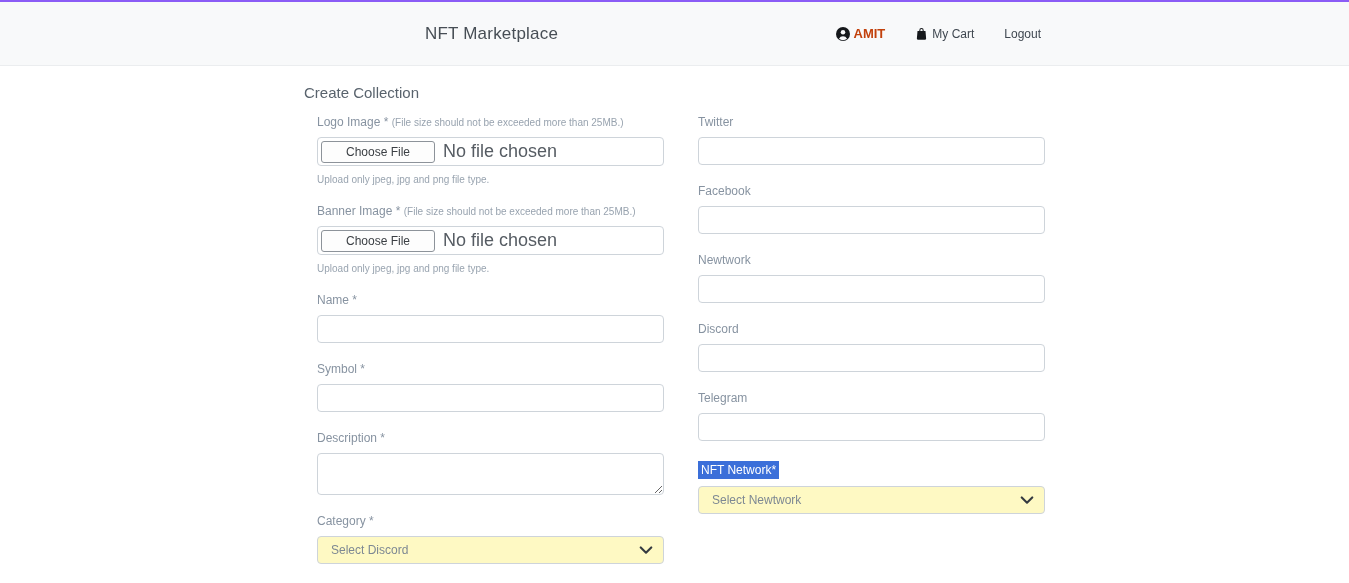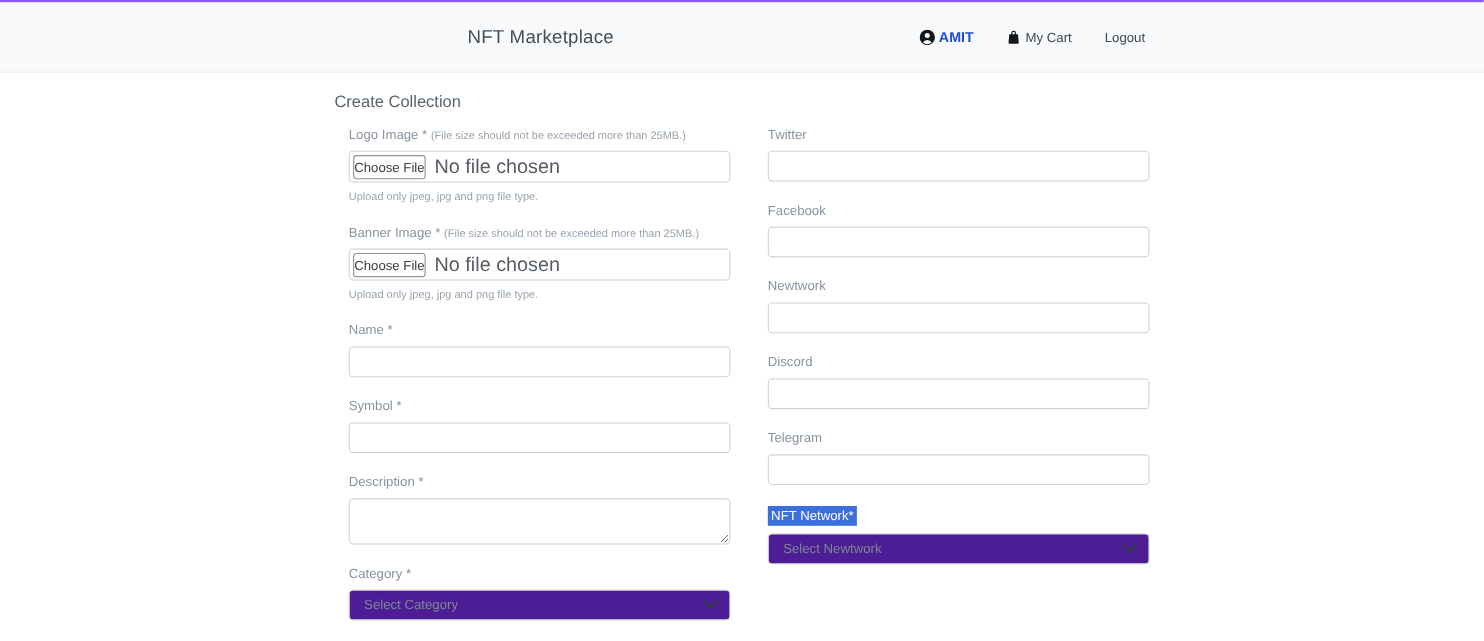--- a/index.html
+++ b/index.html
@@ -12,21 +12,21 @@
     border-top: 2px solid #8b5cf6;
     border-bottom: 1px solid #ebedef;
     display: flex; align-items: center;
     padding-left: 425px; padding-right: 308px;
     justify-content: space-between;
   }
   .brand { font-size: 17px; color: #474e55; letter-spacing: .2px; cursor: pointer; }
   .nav-right { display: flex; align-items: center; gap: 30px; }
   .nav-item { display: flex; align-items: center; gap: 4px; font-size: 12px;
     color: #3f4750; cursor: pointer; }
-  .nav-item.user { font-weight: bold; font-size: 13px; color: #1d4ed8; }
+  .nav-item.user { font-weight: bold; font-size: 13px; color: #c2410c; }
   .nav-item svg { display: block; }
 
   
   .content { width: 741px; margin: 0 auto; padding-top: 18px; padding-bottom: 30px; }
   .page-title { font-size: 15px; font-weight: normal; color: #59636d; margin-bottom: 14px; }
   .columns { display: flex; gap: 21px; }
   .col { flex: 1; min-width: 0; }
 
   
   .group { margin-bottom: 19px; margin-left: 13px; }
@@ -40,29 +40,29 @@
     font-family: "Liberation Sans", sans-serif;
   }
   textarea.txt { height: 42px; padding-top: 5px; resize: both; display: block; }
 
   .file-box {
     width: 100%; height: 29px; border: 1px solid #ced4da; border-radius: 4px;
     background: #fff; display: flex; align-items: center; padding: 0 3px; cursor: pointer;
   }
   .file-btn {
     font-size: 12px; color: #3c4045; background: #fdfdfd;
-    border: 1px solid #8d939a; border-radius: 3px; padding: 3px 0;
+    border: 1px solid #8d939a; border-radius: 3px; padding: 3px 24px;
     white-space: nowrap; cursor: pointer;
     font-family: "Liberation Sans", sans-serif;
   }
   .file-status { font-size: 18px; color: #565c63; margin-left: 8px; white-space: nowrap; }
 
   .select {
     width: 100%; height: 28px; border: 1px solid #ced4da; border-radius: 4px;
-    background: #4c1d95; display: flex; align-items: center; justify-content: space-between;
+    background: #fef9c3; display: flex; align-items: center; justify-content: space-between;
     padding: 0 10px 0 13px; cursor: pointer;
   }
   .select .sel-text { font-size: 12px; color: #7d8893; }
   .select svg { display: block; }
 
   .lbl-highlight {
     display: inline-block; background: #3b6fd9; color: #ffffff;
     font-size: 12px; padding: 2px 3px; margin-bottom: 7px;
   }
 </style>
@@ -138,21 +138,21 @@
       </div>
 
       <div class="group">
         <label class="lbl">Description *</label>
         <textarea class="txt" style=""></textarea>
       </div>
 
       <div class="group">
         <label class="lbl">Category *</label>
         <div class="select">
-          <span class="sel-text">Select Category</span>
+          <span class="sel-text">Select Discord</span>
           <span>
             <svg width="14" height="9" viewBox="0 0 16 10">
               <path d="M2 1.5l6 6 6-6" stroke="#343a40" stroke-width="2.4" fill="none" stroke-linecap="round" stroke-linejoin="round"></path>
             </svg>
           </span>
         </div>
       </div>
 
     </div>
 

